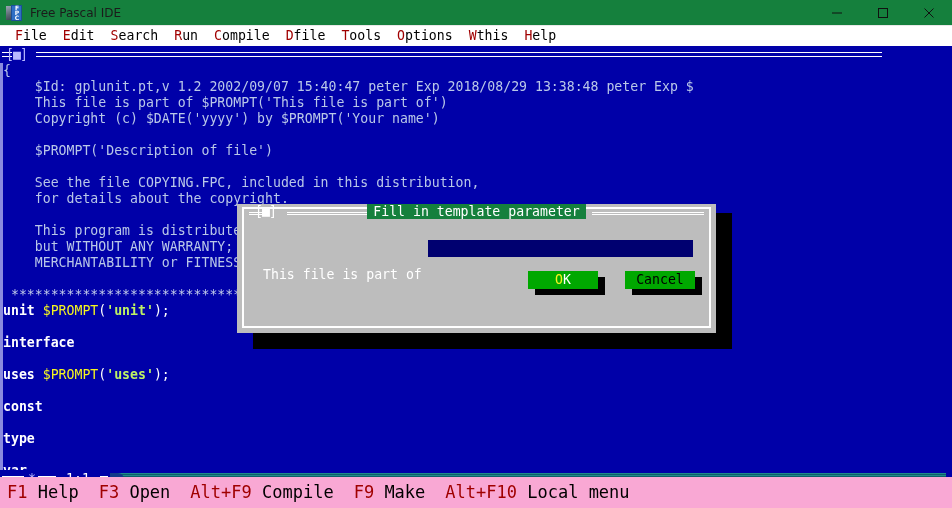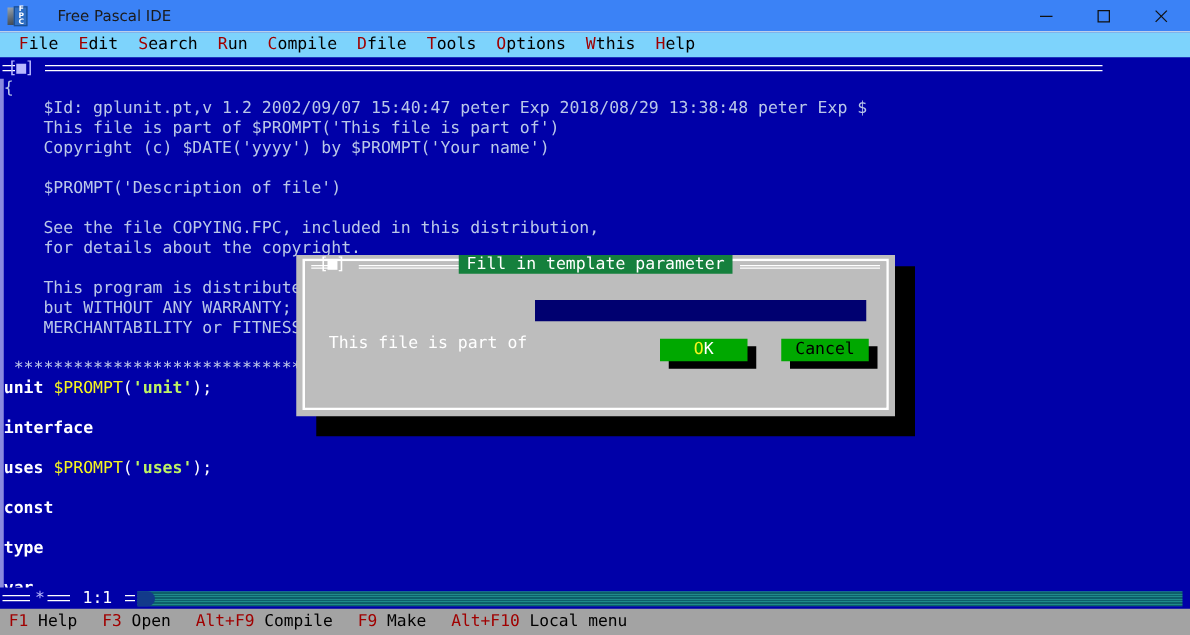--- a/index.html
+++ b/index.html
@@ -19,25 +19,24 @@
     background: #0000a8;
     overflow: hidden;
   }
 
   
   .winbar {
     position: absolute;
     top: 0; left: 0;
     width: 952px;
     height: 26px;
-    background: #3b82f6;
+    background: #15803d;
     display: flex;
     align-items: center;
     border-bottom: 1px solid #e8e8e8;
-    gap: 16px;
   }
   .winbar-icon {
     width: 16px; height: 16px;
     margin-left: 6px; margin-right: 8px;
     position: relative;
     flex: 0 0 auto;
   }
   .winbar-icon .fpc-a {
     position: absolute; left: 0; top: 1px;
     width: 7px; height: 14px;
@@ -76,21 +75,21 @@
     color: #111;
   }
   .winbtn svg { display: block; }
 
   
   .menubar {
     position: absolute;
     top: 26px; left: 0;
     width: 952px;
     height: 20px;
-    background: #7dd3fc;
+    background: #ffffff;
     display: flex;
     align-items: center;
     font-size: 13.2px;
     line-height: 20px;
     color: #000000;
     padding-left: 7px;
   }
   .menu-item {
     padding: 0 8px;
     white-space: pre;
@@ -303,25 +302,25 @@
   .btn-ok { width: 70px; }
   .btn-cancel { width: 70px; }
   .btn .lbl-ok-hot { color: #f5f51f; }
   .btn .lbl-ok-rest { color: #ffffff; }
   .btn .lbl-cancel { color: #000000; }
 
   
   .hintbar {
     position: absolute;
     left: 0; bottom: 0;
-    width: 952px; height: 21px;
-    background: #a3a3a3;
+    width: 952px; height: 31px;
+    background: #f9a8d4;
     display: flex;
     align-items: center;
-    font-size: 13px;
+    font-size: 17px;
     line-height: 21px;
     color: #000000;
     padding-left: 7px;
   }
   .hint { margin-right: 20px; white-space: pre; }
   .hint .key { color: #a00000; }
   .hint .txt { color: #000000; }
 </style>
 </head>
 <body>

